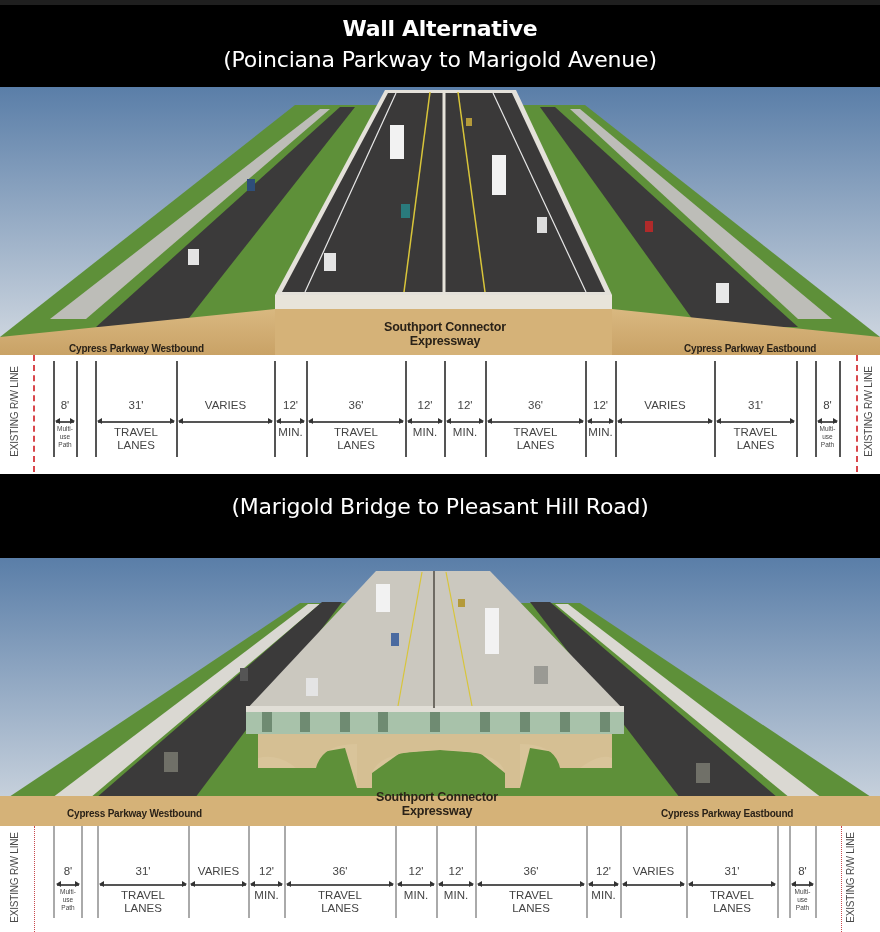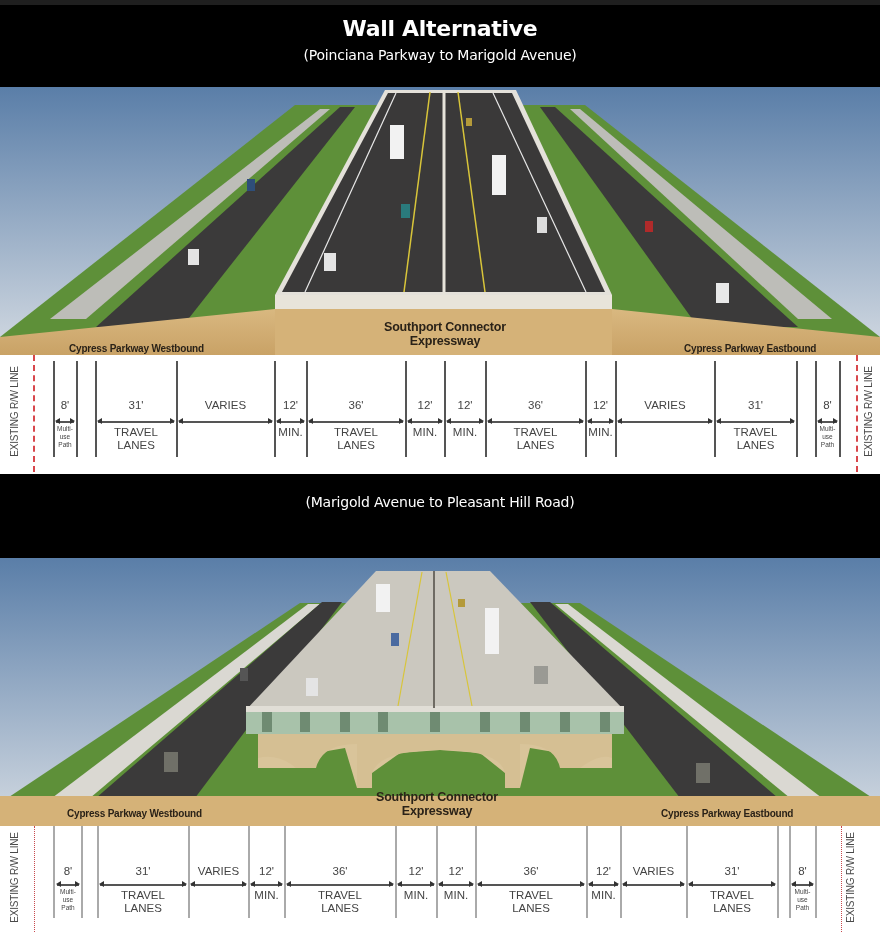--- a/index.html
+++ b/index.html
@@ -3,21 +3,21 @@
 <meta charset="utf-8">
 <style>
   * { box-sizing: border-box; margin: 0; padding: 0; }
   html, body { width: 880px; height: 932px; background: #ffffff; overflow: hidden; }
   body { font-family: "Liberation Sans", sans-serif; position: relative; }
 
   .topbar { position: absolute; left: 0; top: 0; width: 880px; height: 5px; background: #1f1f1f; }
 
   .banner { position: absolute; left: 0; width: 880px; background: #000000; color: #ffffff; text-align: center; }
   .banner .title { font-family: "DejaVu Sans", sans-serif; font-weight: bold; font-size: 22px; letter-spacing: -0.3px; }
-  .banner .subtitle { font-family: "DejaVu Sans", sans-serif; font-size: 14px; margin-top: 6px; letter-spacing: -0.2px; }
+  .banner .subtitle { font-family: "DejaVu Sans", sans-serif; font-size: 22px; margin-top: 6px; letter-spacing: -0.2px; }
   #banner-wall { top: 5px; height: 82px; padding-top: 11px; }
   #banner-bridge { top: 474px; height: 84px; padding-top: 14px; }
 
   .render { position: absolute; left: 0; width: 880px; overflow: hidden; }
   #render-wall { top: 87px; height: 268px; }
   #render-bridge { top: 558px; height: 268px; }
   .render svg { display: block; }
 
   .render-label { position: absolute; font-weight: bold; color: #2a2218; font-size: 10px; letter-spacing: -0.2px; white-space: nowrap; }
   .render-label.center { font-size: 12.5px; text-align: center; line-height: 14px; }
@@ -205,21 +205,21 @@
     <div class="arrow" style="top:66px;"></div>
     <div class="desc small" style="top:70px;">
       <div>Multi-</div>
         <div>use</div>
         <div>Path</div>
     </div>
   </div>
 </div>
 
 <div class="banner" id="banner-bridge">
-  <div class="subtitle">(Marigold Avenue to Pleasant Hill Road)</div>
+  <div class="subtitle">(Marigold Bridge to Pleasant Hill Road)</div>
 </div>
 
 <div class="render" id="render-bridge">
   <svg width="880" height="268" viewBox="0 0 880 268">
     <defs>
       <linearGradient id="skyB" x1="0" y1="0" x2="0" y2="1">
         <stop offset="0" stop-color="#5a7ea8"></stop>
         <stop offset="1" stop-color="#d3dae2"></stop>
       </linearGradient>
       <linearGradient id="soilB" x1="0" y1="0" x2="0" y2="1">

